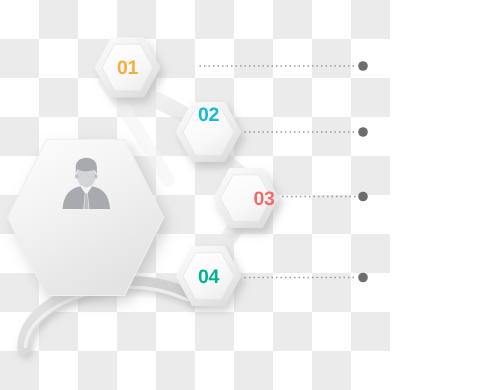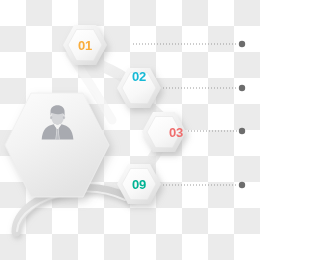--- a/index.html
+++ b/index.html
@@ -172,16 +172,16 @@
 
       <g filter="url(#softShadow)">
         <path d="M 128 164 L 150 164 L 161 184 L 150 204 L 128 204 L 117 184 Z" fill="url(#paperOuter)"></path>
         <path d="M 130.5 168.5 L 147.5 168.5 L 156 184 L 147.5 199.5 L 130.5 199.5 L 122 184 Z" fill="url(#paperInner)" stroke="#e6e6e6" stroke-width="0.6"></path>
       </g>
     </svg>
 
     <span class="hex-label n01" style="left: 85px; top: 45px; color: rgb(249, 173, 60);">01</span>
     <span class="hex-label n02" style="left: 139px; top: 76px; color: rgb(23, 185, 214);">02</span>
     <span class="hex-label n03" style="left: 164px; top: 132px; color: rgb(239, 109, 109); margin-left: 12px;">03</span>
-    <span class="hex-label n04" style="left: 139px; top: 184px; color: rgb(0, 179, 148);">09</span>
+    <span class="hex-label n04" style="left: 139px; top: 184px; color: rgb(0, 179, 148);">04</span>
 
   </div>
 </div>
 
 </body></html>

